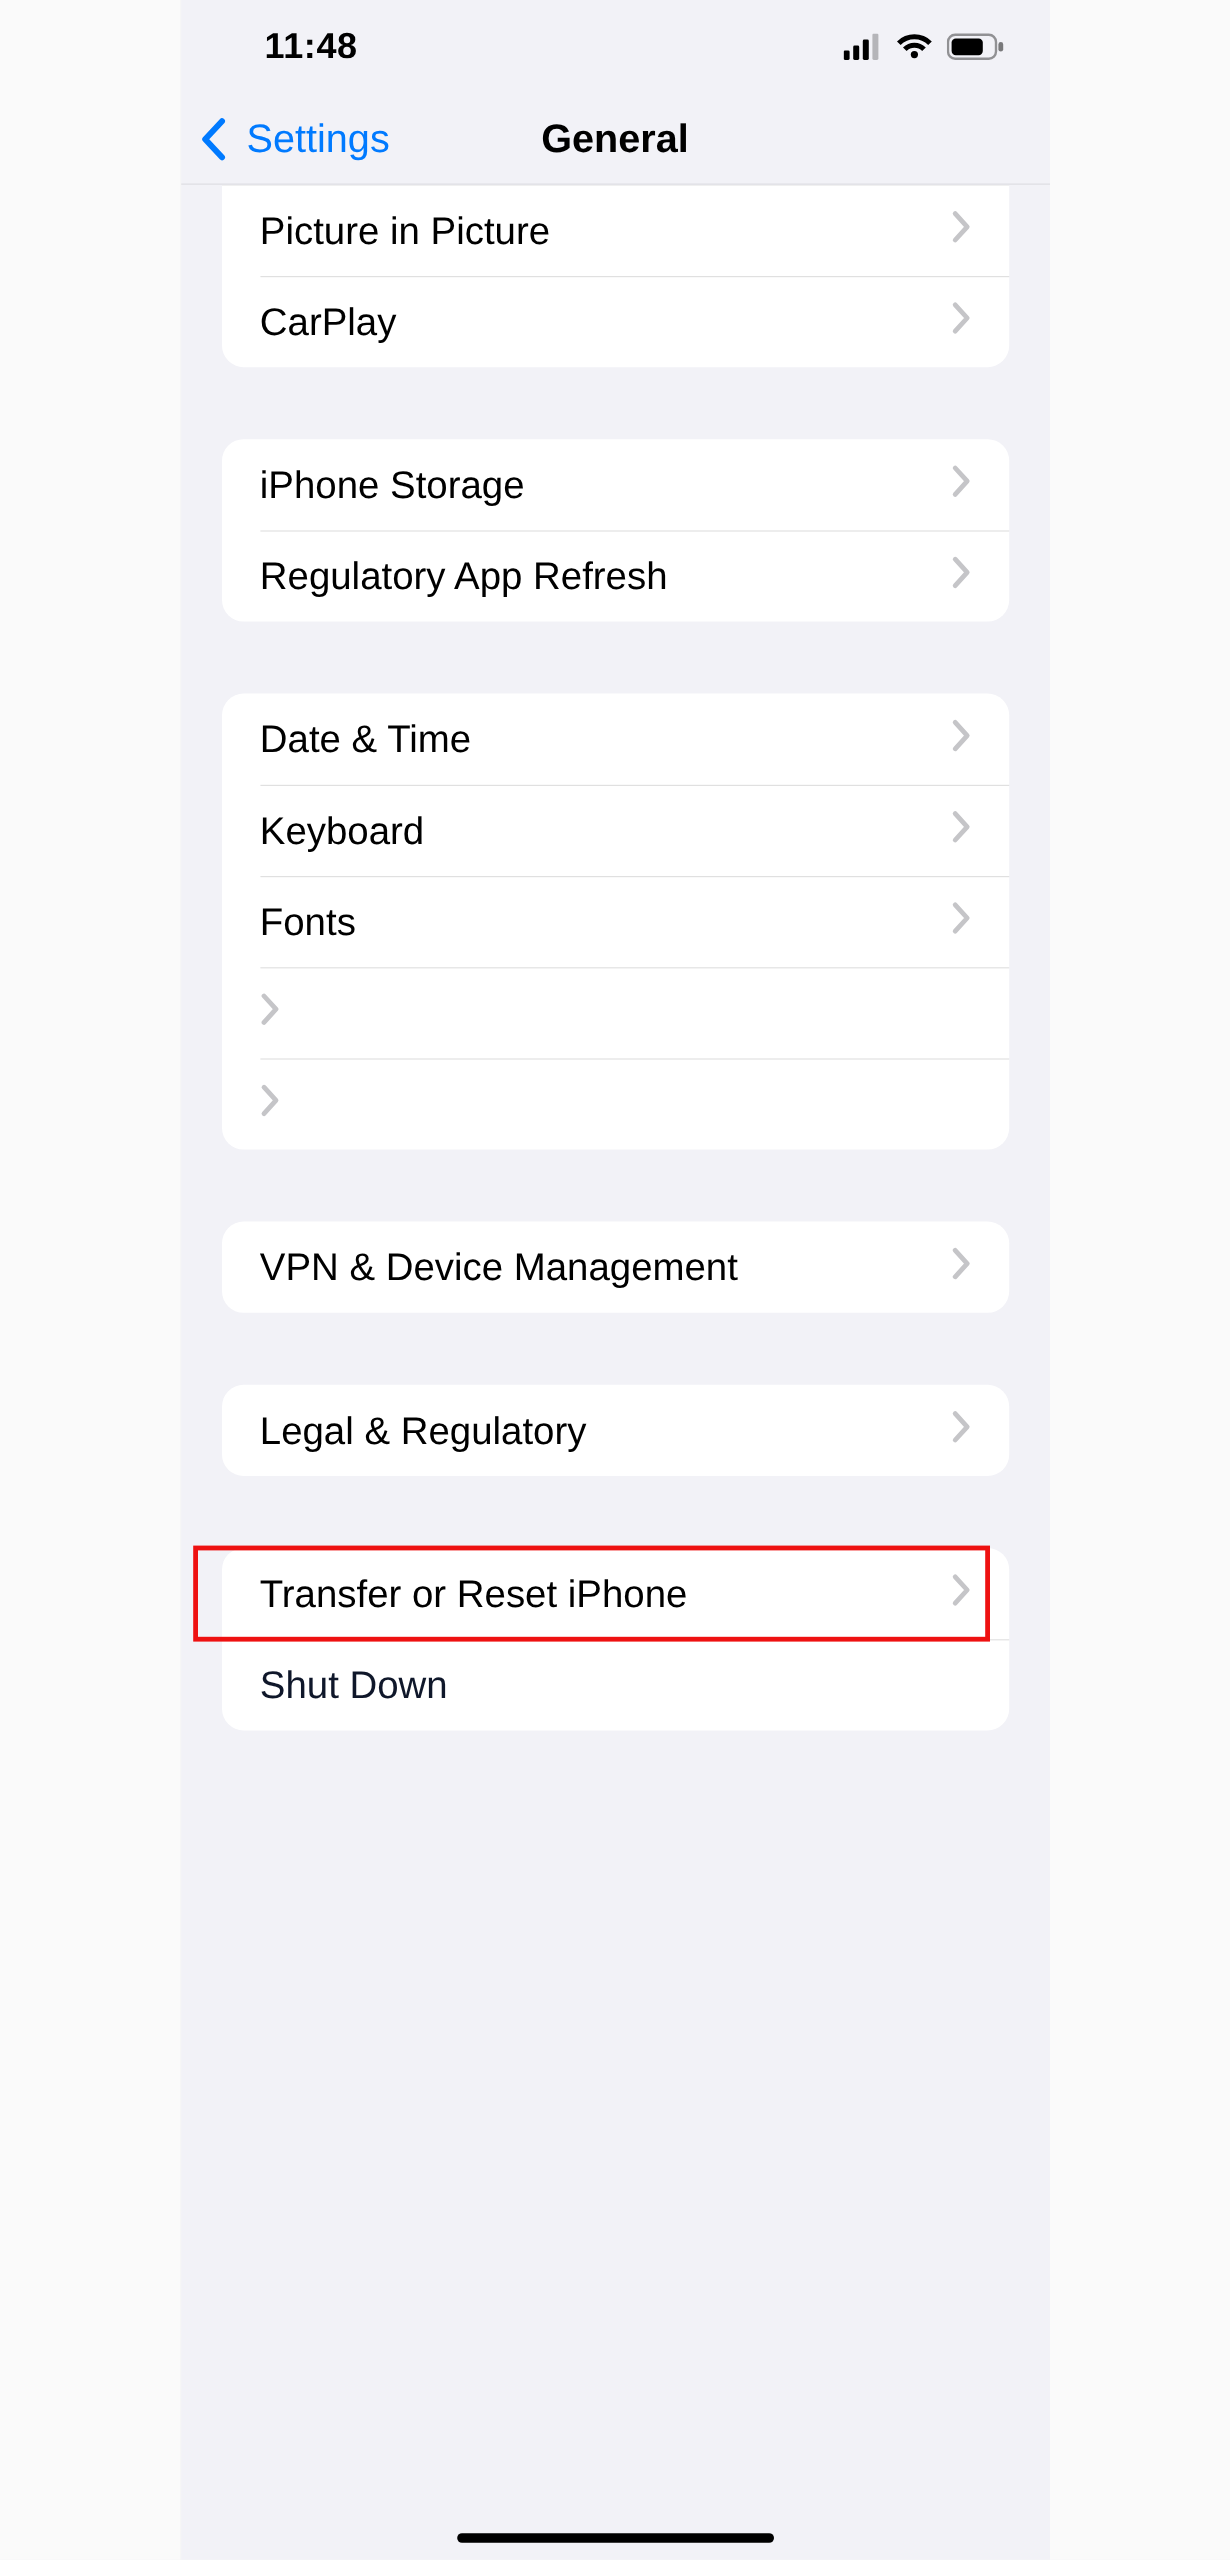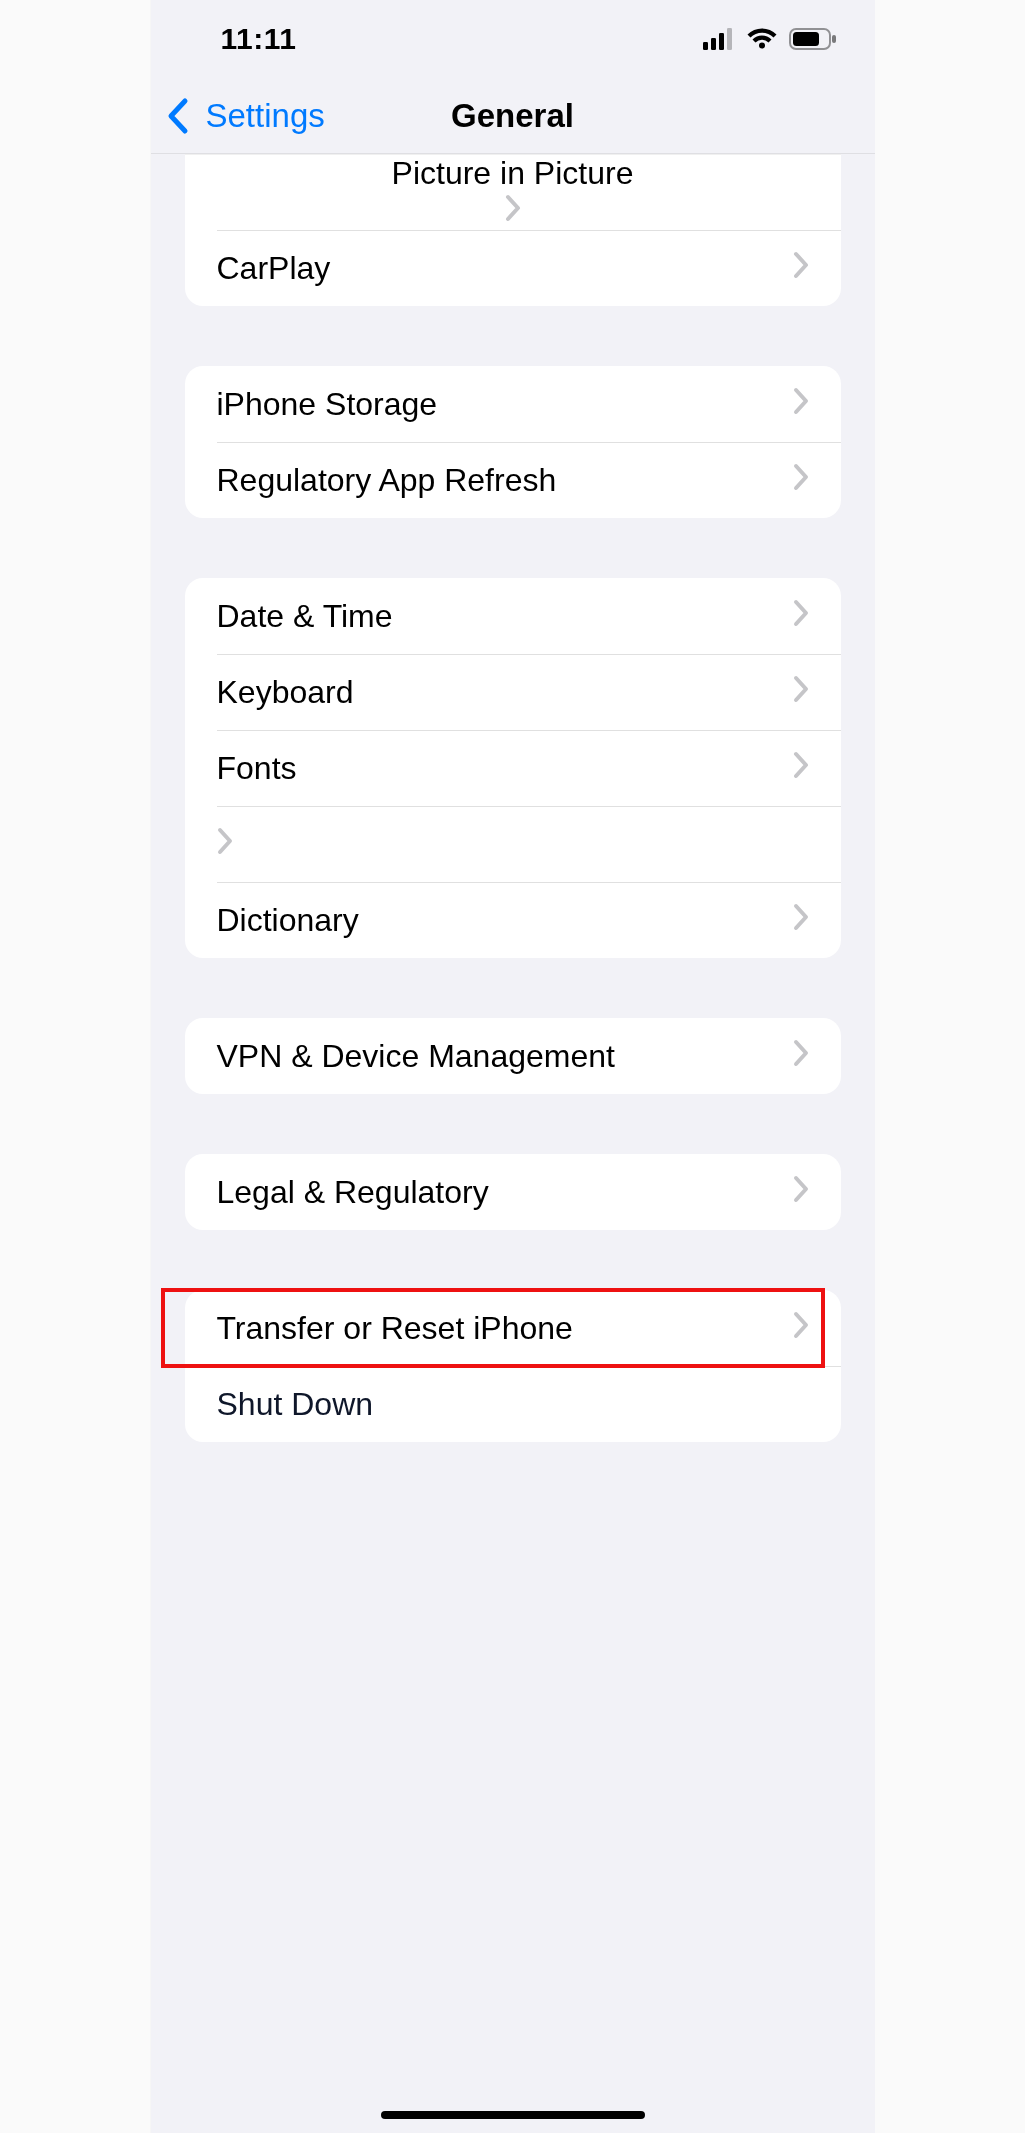--- a/index.html
+++ b/index.html
@@ -72,21 +72,21 @@
       flex: 1;
       overflow: hidden;
     }
     .group {
       margin: 0 34px;
       background: #fff;
       border-radius: 18px;
     }
     .group + .group { margin-top: 60px; }
     .group.first { margin-top: 0; border-top-left-radius:0; border-top-right-radius:0; }
-    .group.first .row:first-child { border-top: 1px solid rgba(0,0,0,0.06); flex-direction: column; }
+    .group.first .row:first-child { border-top: 1px solid rgba(0,0,0,0.06); }
     .row {
       height: 76px;
       display: flex;
       align-items: center;
       padding: 0 32px;
       font-size: 32px;
       position: relative;
     }
     .row .label { flex:1; }
     .row .chev { color:#c5c5c8; }
@@ -114,21 +114,21 @@
 </head>
 <body>
 
 <div class="gutter-l"></div>
 <div class="gutter-r"></div>
 
 <div class="frame-wrap">
   <div class="screen">
 
     <div class="status">
-      <div class="time">11:11</div>
+      <div class="time">11:48</div>
       <div class="right">
         <span>
           <svg width="32" height="22" viewBox="0 0 32 22">
             <rect x="0" y="14" width="5" height="8" rx="1.2" fill="#000"></rect>
             <rect x="8" y="10" width="5" height="12" rx="1.2" fill="#000"></rect>
             <rect x="16" y="5" width="5" height="17" rx="1.2" fill="#000"></rect>
             <rect x="24" y="0" width="5" height="22" rx="1.2" fill="#000" opacity="0.25"></rect>
           </svg>
         </span>
         <span>
@@ -207,21 +207,20 @@
             <span class="chev"><svg width="16" height="28" viewBox="0 0 16 28">
                 <path d="M3 3 L13 14 L3 25" stroke="#c5c5c8" stroke-width="4" fill="none" stroke-linecap="round" stroke-linejoin="round"></path>
               </svg></span>
           </div>
           <div class="row">
             <span class="chev"><svg width="16" height="28" viewBox="0 0 16 28">
                 <path d="M3 3 L13 14 L3 25" stroke="#c5c5c8" stroke-width="4" fill="none" stroke-linecap="round" stroke-linejoin="round"></path>
               </svg></span>
           </div>
           <div class="row">
-            <span class="label">Dictionary</span>
             <span class="chev"><svg width="16" height="28" viewBox="0 0 16 28">
                 <path d="M3 3 L13 14 L3 25" stroke="#c5c5c8" stroke-width="4" fill="none" stroke-linecap="round" stroke-linejoin="round"></path>
               </svg></span>
           </div>
         </div>
         <div class="group">
           <div class="row">
             <span class="label">VPN &amp; Device Management</span>
             <span class="chev"><svg width="16" height="28" viewBox="0 0 16 28">
                 <path d="M3 3 L13 14 L3 25" stroke="#c5c5c8" stroke-width="4" fill="none" stroke-linecap="round" stroke-linejoin="round"></path>

